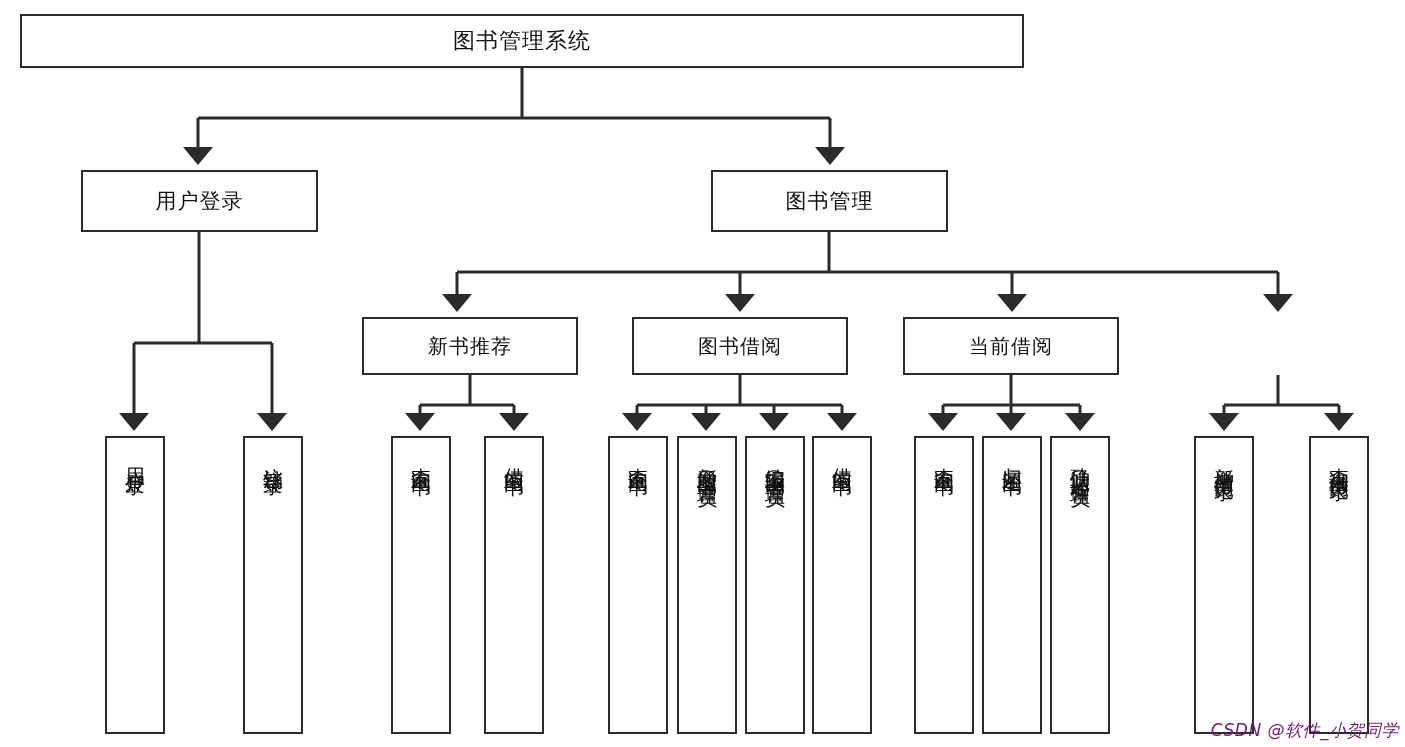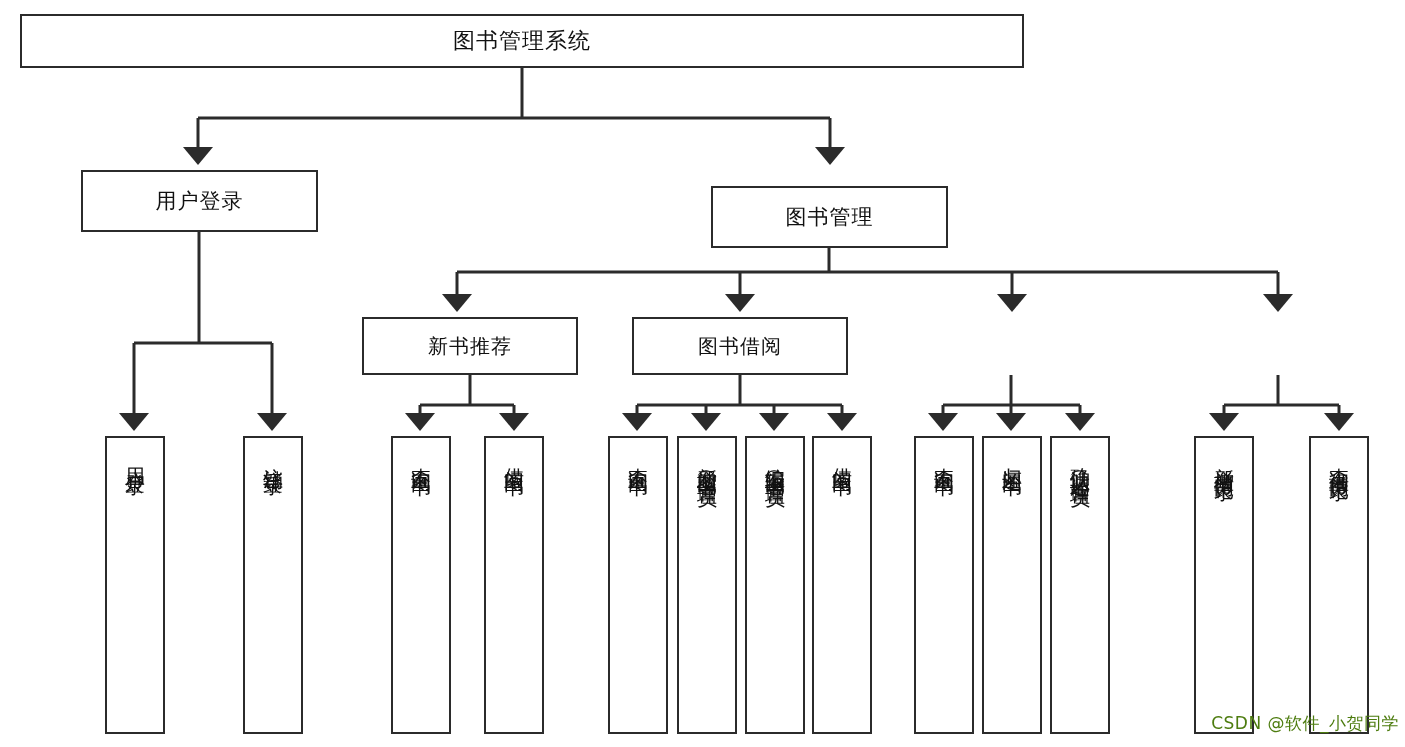--- a/index.html
+++ b/index.html
@@ -54,26 +54,27 @@
     writing-mode: vertical-rl;
     text-orientation: upright;
     line-height: 1.04;
     letter-spacing: 3px;
     white-space: nowrap;
     display: block;
   }
   .watermark {
     position: absolute;
     right: 6px;
-    bottom: 12px;
+    bottom: 5px;
     font-size: 17px;
-    color: #4d7c0f;
+    color: #701a75;
     letter-spacing: 0.5px;
     white-space: nowrap;
     font-family: "DejaVu Sans", "Liberation Sans", sans-serif;
+    font-style: italic;
   }
 </style>
 </head>
 <body>
 
 <div id="canvas">
 
   <svg id="connectors" viewBox="0 0 1405 747" xmlns="http://www.w3.org/2000/svg">
     <defs>
       <marker id="arrow" markerWidth="10" markerHeight="10" refX="3" refY="5" orient="auto" markerUnits="strokeWidth">
@@ -125,32 +126,35 @@
   </svg>
 
   <div class="node root" style="left:20px; top:14px; width:1004px; height:54px;">
     <span>图书管理系统</span>
   </div>
 
   <div class="node lvl2" style="left:81px; top:170px; width:237px; height:62px;">
     <span>用户登录</span>
   </div>
 
-  <div class="node lvl2" style="left:711px; top:170px; width:237px; height:62px;margin-top:16px;">
+  <div class="node lvl2" style="left:711px; top:170px; width:237px; height:62px;">
     <span>图书管理</span>
   </div>
 
   <div class="node lvl3" style="left:632px; top:317px; width:216px; height:58px;">
     <span>图书借阅</span>
   </div>
 
   <div class="node lvl3" style="left:362px; top:317px; width:216px; height:58px;">
     <span>新书推荐</span>
   </div>
 
+  <div class="node lvl3" style="left:903px; top:317px; width:216px; height:58px;">
+    <span>当前借阅</span>
+  </div>
 
 
   <div class="node leaf" style="left:105px; top:436px; width:60px; height:298px;">
     <span class="vtext">用户登录</span>
   </div>
 
   <div class="node leaf" style="left:243px; top:436px; width:60px; height:298px;">
     <span class="vtext">注销登录</span>
   </div>
 

